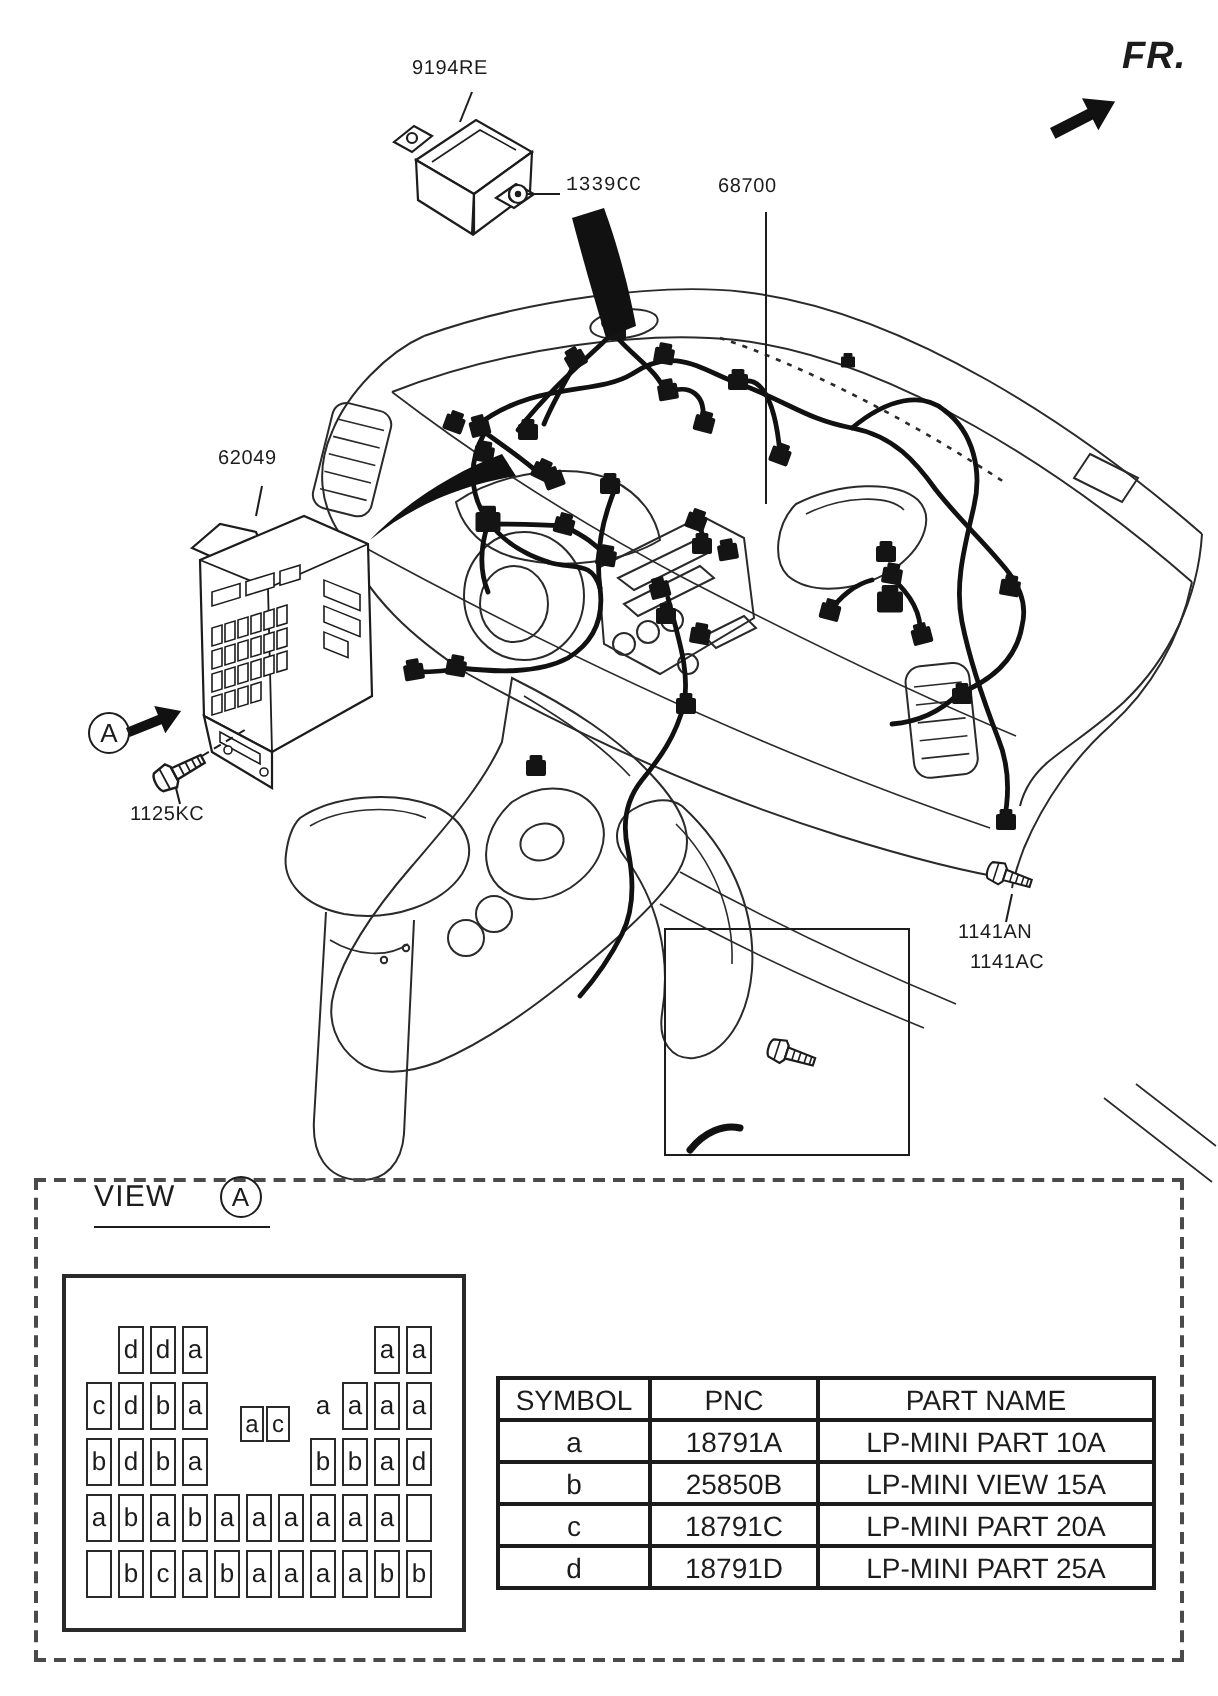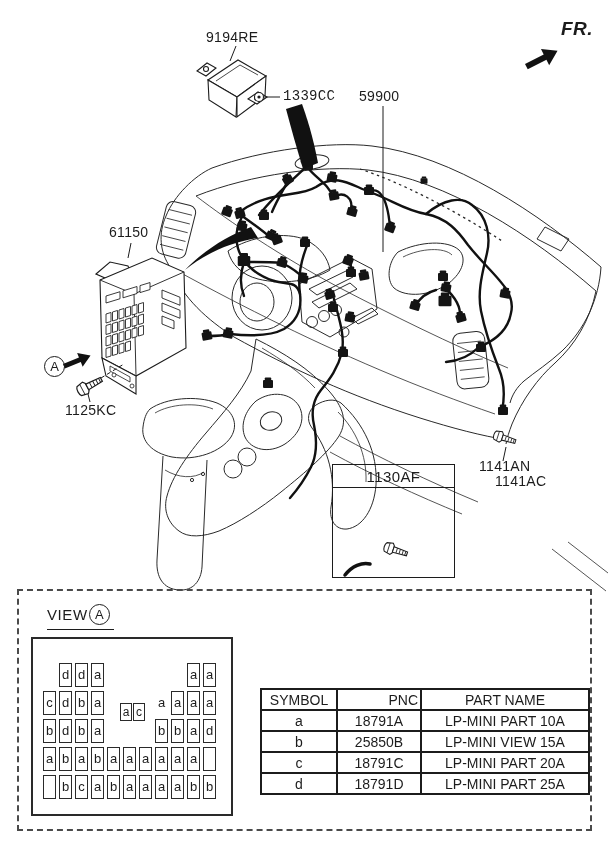--- a/index.html
+++ b/index.html
@@ -1,34 +1,34 @@
 <!DOCTYPE html>
 <html><head>
 <meta charset="utf-8">
 <style>
   html,body{margin:0;padding:0;background:#fff;}
   .page{position:relative;width:609px;height:848px;background:#fff;overflow:hidden;
         font-family:"Liberation Sans",sans-serif;color:#1c1c1c;}
   svg{display:block;}
   #art{position:absolute;left:0;top:0;z-index:1;}
-  .label{position:absolute;z-index:2;font-size:14px;letter-spacing:.3px;white-space:nowrap;color:#1c1c1c;}
+  .label{position:absolute;z-index:2;font-size:10px;letter-spacing:.3px;white-space:nowrap;color:#1c1c1c;}
   .label.fr{font-size:19px;font-weight:bold;letter-spacing:.5px;}
   .circle-a{position:absolute;z-index:3;width:19px;height:19px;border:1.7px solid #1c1c1c;border-radius:50%;
             display:flex;align-items:center;justify-content:center;font-size:13px;background:transparent;}
-  .view-wrap{position:absolute;left:47px;top:604px;z-index:3;display:flex;align-items:center;gap:1px;
+  .view-wrap{position:absolute;left:47px;top:588px;z-index:3;display:flex;align-items:center;gap:22px;
              border-bottom:1.7px solid #1c1c1c;padding:0 4px 4px 0;text-align:right;}
   .view-wrap .txt{font-size:15px;letter-spacing:.6px;}
   .view-wrap .circle-a{position:static;}
   .dashed-box{position:absolute;left:17px;top:589px;width:571px;height:238px;border:2px dashed #4a4a4a;z-index:2;}
   .fuse-grid{position:absolute;left:31px;top:637px;width:198px;height:175px;border:2px solid #2a2a2a;z-index:3;background:transparent;}
   .fuse-cell{position:absolute;width:13px;height:24px;border:1.4px solid #2a2a2a;box-sizing:border-box;
              font-size:13px;line-height:22px;text-align:center;background:#fff;}
   .fuse-cell.noborder{border-color:transparent;background:transparent;}
   .fuse-cell.mini{width:12px;height:18px;font-size:12px;line-height:16px;}
-  .parts-table{position:absolute;left:260px;top:688px;z-index:3;border-collapse:collapse;table-layout:fixed;width:310px;}
+  .parts-table{position:absolute;left:248px;top:688px;z-index:3;border-collapse:collapse;table-layout:fixed;width:310px;}
   .parts-table th,.parts-table td{border:2px solid #1c1c1c;font-size:14px;font-weight:400;height:17px;
              text-align:center;padding:1px 2px;white-space:nowrap;background:#fff;}
   .bracket-box{position:absolute;left:332px;top:464px;width:123px;height:114px;border:1.7px solid #1c1c1c;
              z-index:2;background:transparent;box-sizing:border-box;}
   .bracket-box .hdr{height:22px;border-bottom:1.6px solid #1c1c1c;display:flex;align-items:center;justify-content:center;
              font-size:15px;letter-spacing:.4px;}
 </style>
 </head>
 <body>
 
@@ -253,29 +253,28 @@
     <path d="M 101,378 L 124,364" stroke="#1c1c1c" stroke-width="1" stroke-dasharray="4,3" fill="none"></path>
     <line x1="90" y1="402" x2="88" y2="394" stroke="#1c1c1c" stroke-width="1"></line>
 
     <use href="#bolt" transform="translate(504,438) rotate(18) scale(0.85)"></use>
     <line x1="506" y1="447" x2="503" y2="461" stroke="#1c1c1c" stroke-width="1"></line>
   </svg>
 
   <div class="label fr" style="left:561px;top:18px;font-style:italic;">FR.</div>
   <div class="label" style="left:206px;top:29px;">9194RE</div>
   <div class="label" style="left:283px;top:88px;font-family:Liberation Mono, monospace;">1339CC</div>
-  <div class="label" style="left:359px;top:88px;">59900</div>
-  <div class="label" style="left:109px;top:224px;">61150</div>
+  <div class="label" style="left:359px;top:88px;">68700</div>
+  <div class="label" style="left:109px;top:224px;">62049</div>
   <div class="label" style="left:65px;top:402px;">1125KC</div>
   <div class="label" style="left:479px;top:459px;line-height:15px;">1141AN</div>
-  <div class="label" style="left:495px;top:474px;line-height:15px;">1141AC</div>
+  <div class="label" style="left:485px;top:474px;line-height:15px;">1141AC</div>
   <div class="circle-a" style="left:44px;top:356px;">A</div>
 
   <div class="bracket-box">
-    <div class="hdr">1130AF</div>
     <svg width="119" height="88" viewBox="0 0 119 88">
       <use href="#bolt" transform="translate(62,62) rotate(18) scale(0.9)"></use>
     </svg>
   </div>
 
   <div class="dashed-box"></div>
 
   <div class="view-wrap">
     <span class="txt">VIEW</span>
     <span class="circle-a">A</span>
@@ -326,21 +325,21 @@
       <div class="fuse-cell" style="left: 154px; top: 136px;">b</div>
       <div class="fuse-cell" style="left: 170px; top: 136px;">b</div>
       <div class="fuse-cell mini" style="left: 87px; top: 64px;">a</div>
       <div class="fuse-cell mini" style="left: 100px; top: 64px;">c</div>
     </div>
 
   <table class="parts-table">
     <thead>
       <tr>
         <th style="width:70px;">SYMBOL</th>
-        <th style="width:78px;text-align:right;">PNC</th>
+        <th style="width:78px;">PNC</th>
         <th style="width:162px;">PART NAME</th>
       </tr>
     </thead>
     <tbody>
         <tr>
           <td>a</td>
           <td>18791A</td>
           <td>LP-MINI PART 10A</td>
         </tr>
         <tr>

